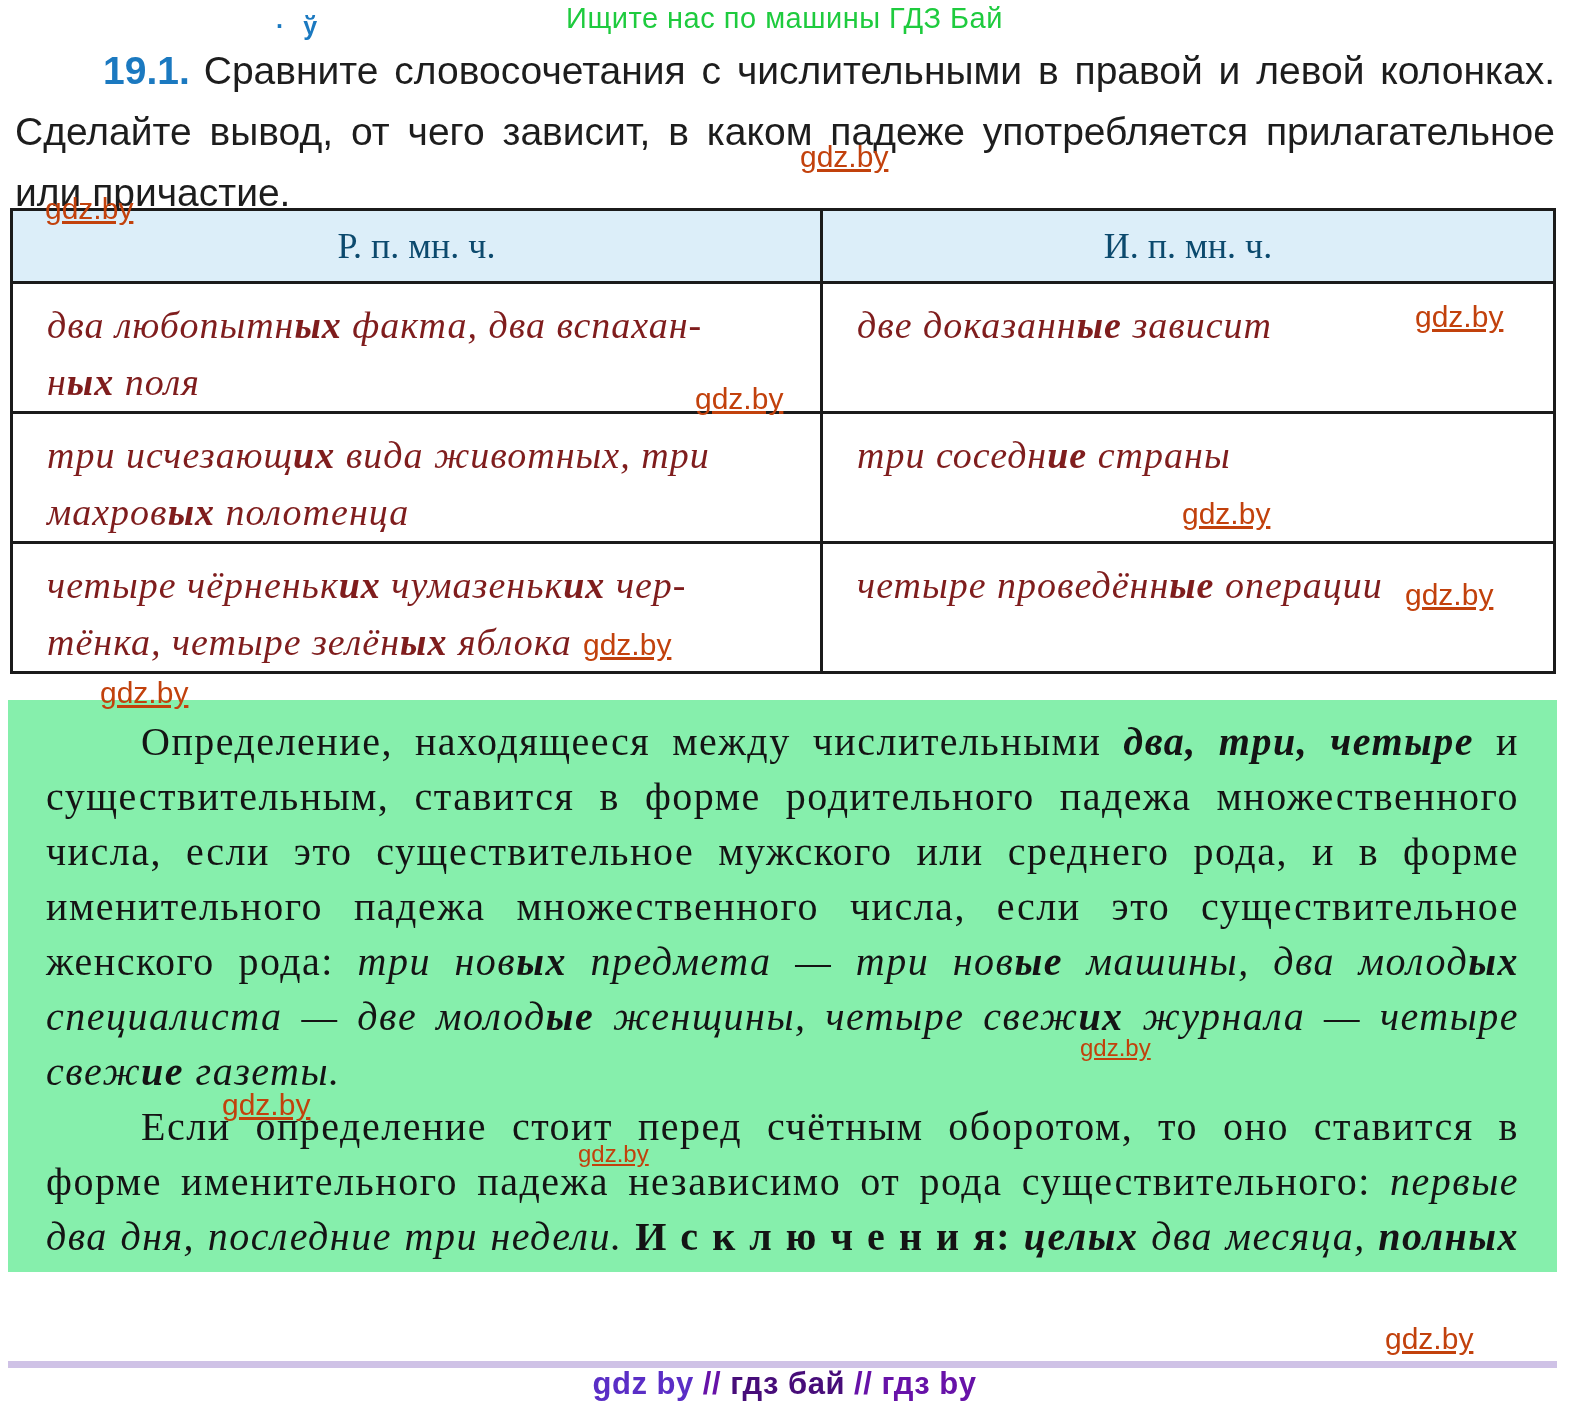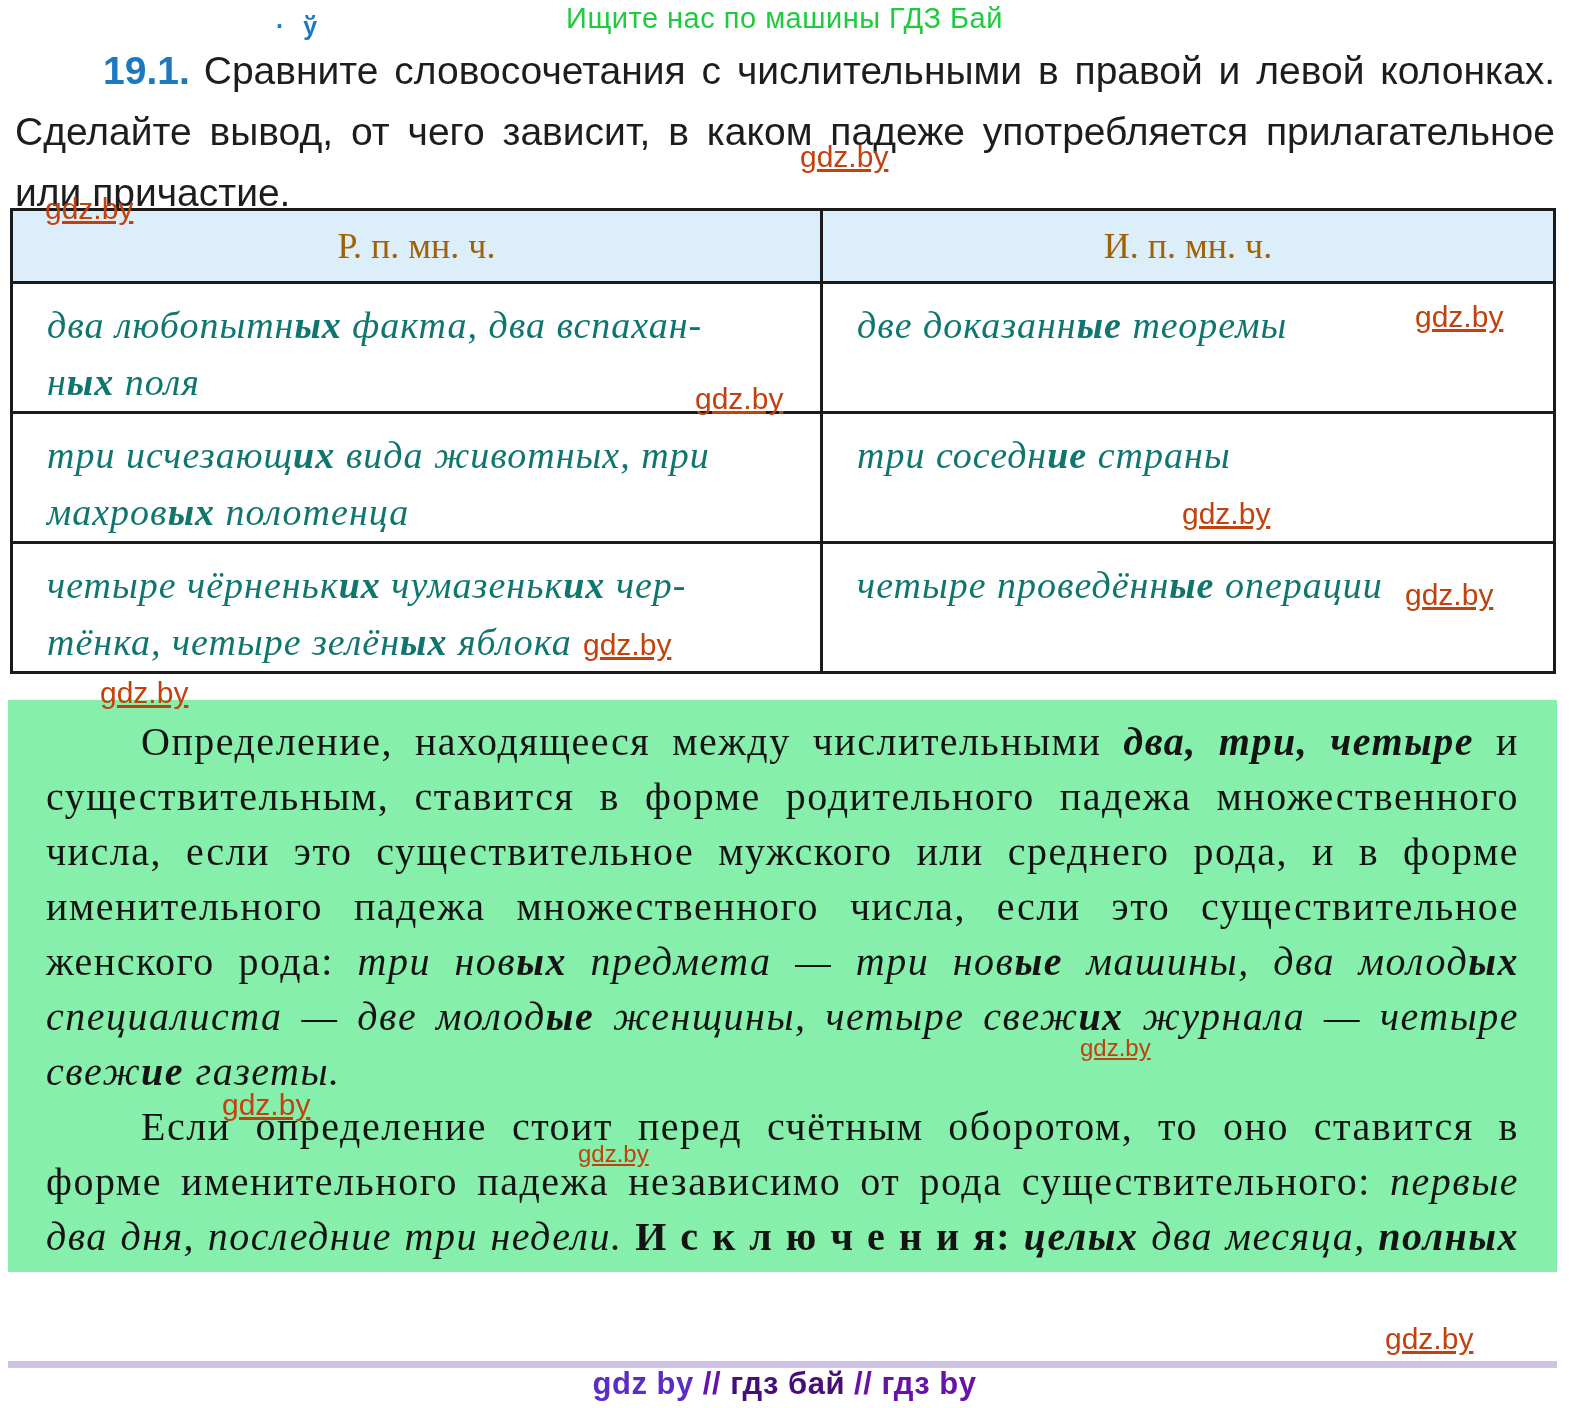--- a/index.html
+++ b/index.html
@@ -24,28 +24,28 @@
   }
   .task-num{color:#1b79c0;font-weight:bold;margin-right:14px;}
   
   table.cmp{
     position:absolute;left:10px;top:208px;width:1546px;
     border-collapse:collapse;table-layout:fixed;
   }
   table.cmp th,table.cmp td{border:3px solid #1b1b1b;}
   table.cmp th{
     background:#dceef9;font-family:"Liberation Serif",serif;font-weight:normal;
-    font-size:36px;color:#a16207;text-align:center;vertical-align:middle;
+    font-size:36px;color:#0c4a6e;text-align:center;vertical-align:middle;
   }
   tr.hrow{height:73px;}
   tr.r1{height:121px;} tr.r2{height:121px;} tr.r3{height:122px;}
   table.cmp td{
     vertical-align:top;padding:13px 18px 0 34px;
     font-family:"Liberation Serif",serif;font-style:italic;
-    font-size:38px;line-height:57px;letter-spacing:1px;color:#0f766e;
+    font-size:38px;line-height:57px;letter-spacing:1px;color:#7f1d1d;
   }
   
   .rulebox{
     position:absolute;left:8px;top:700px;width:1549px;height:572px;
     box-sizing:border-box;background:#86efac;padding:14px 38px 0 38px;
     font-family:"Liberation Serif",serif;font-size:40px;line-height:55px;
     letter-spacing:1.5px;text-align:justify;color:#141414;overflow:hidden;
   }
   .rulebox p{margin:0;text-indent:95px;}
   .lavender-rule{
@@ -85,21 +85,21 @@
         <col style="width:810px">
         <col>
       </colgroup>
     <tbody>
         <tr class="hrow">
       <th>Р. п. мн. ч.</th>
       <th>И. п. мн. ч.</th>
     </tr>
     <tr class="r1">
       <td><span class="seg-i">два любопытн</span><span class="seg-b seg-i">ых</span><span class="seg-i"> факта, два вспахан-</span><br><span class="seg-i">н</span><span class="seg-b seg-i">ых</span><span class="seg-i"> поля</span></td>
-      <td><span class="seg-i">две доказанн</span><span class="seg-b seg-i">ые</span><span class="seg-i"> теоремы</span></td>
+      <td><span class="seg-i">две доказанн</span><span class="seg-b seg-i">ые</span><span class="seg-i"> зависит</span></td>
     </tr>
     <tr class="r2">
       <td><span class="seg-i">три исчезающ</span><span class="seg-b seg-i">их</span><span class="seg-i"> вида животных, три</span><br><span class="seg-i">махров</span><span class="seg-b seg-i">ых</span><span class="seg-i"> полотенца</span></td>
       <td><span class="seg-i">три соседн</span><span class="seg-b seg-i">ие</span><span class="seg-i"> страны</span></td>
     </tr>
     <tr class="r3">
       <td><span class="seg-i">четыре чёрненьк</span><span class="seg-b seg-i">их</span><span class="seg-i"> чумазеньк</span><span class="seg-b seg-i">их</span><span class="seg-i"> чер-</span><br><span class="seg-i">тёнка, четыре зелён</span><span class="seg-b seg-i">ых</span><span class="seg-i"> яблока</span></td>
       <td><span class="seg-i">четыре проведённ</span><span class="seg-b seg-i">ые</span><span class="seg-i"> операции</span></td>
     </tr>
   </tbody>

